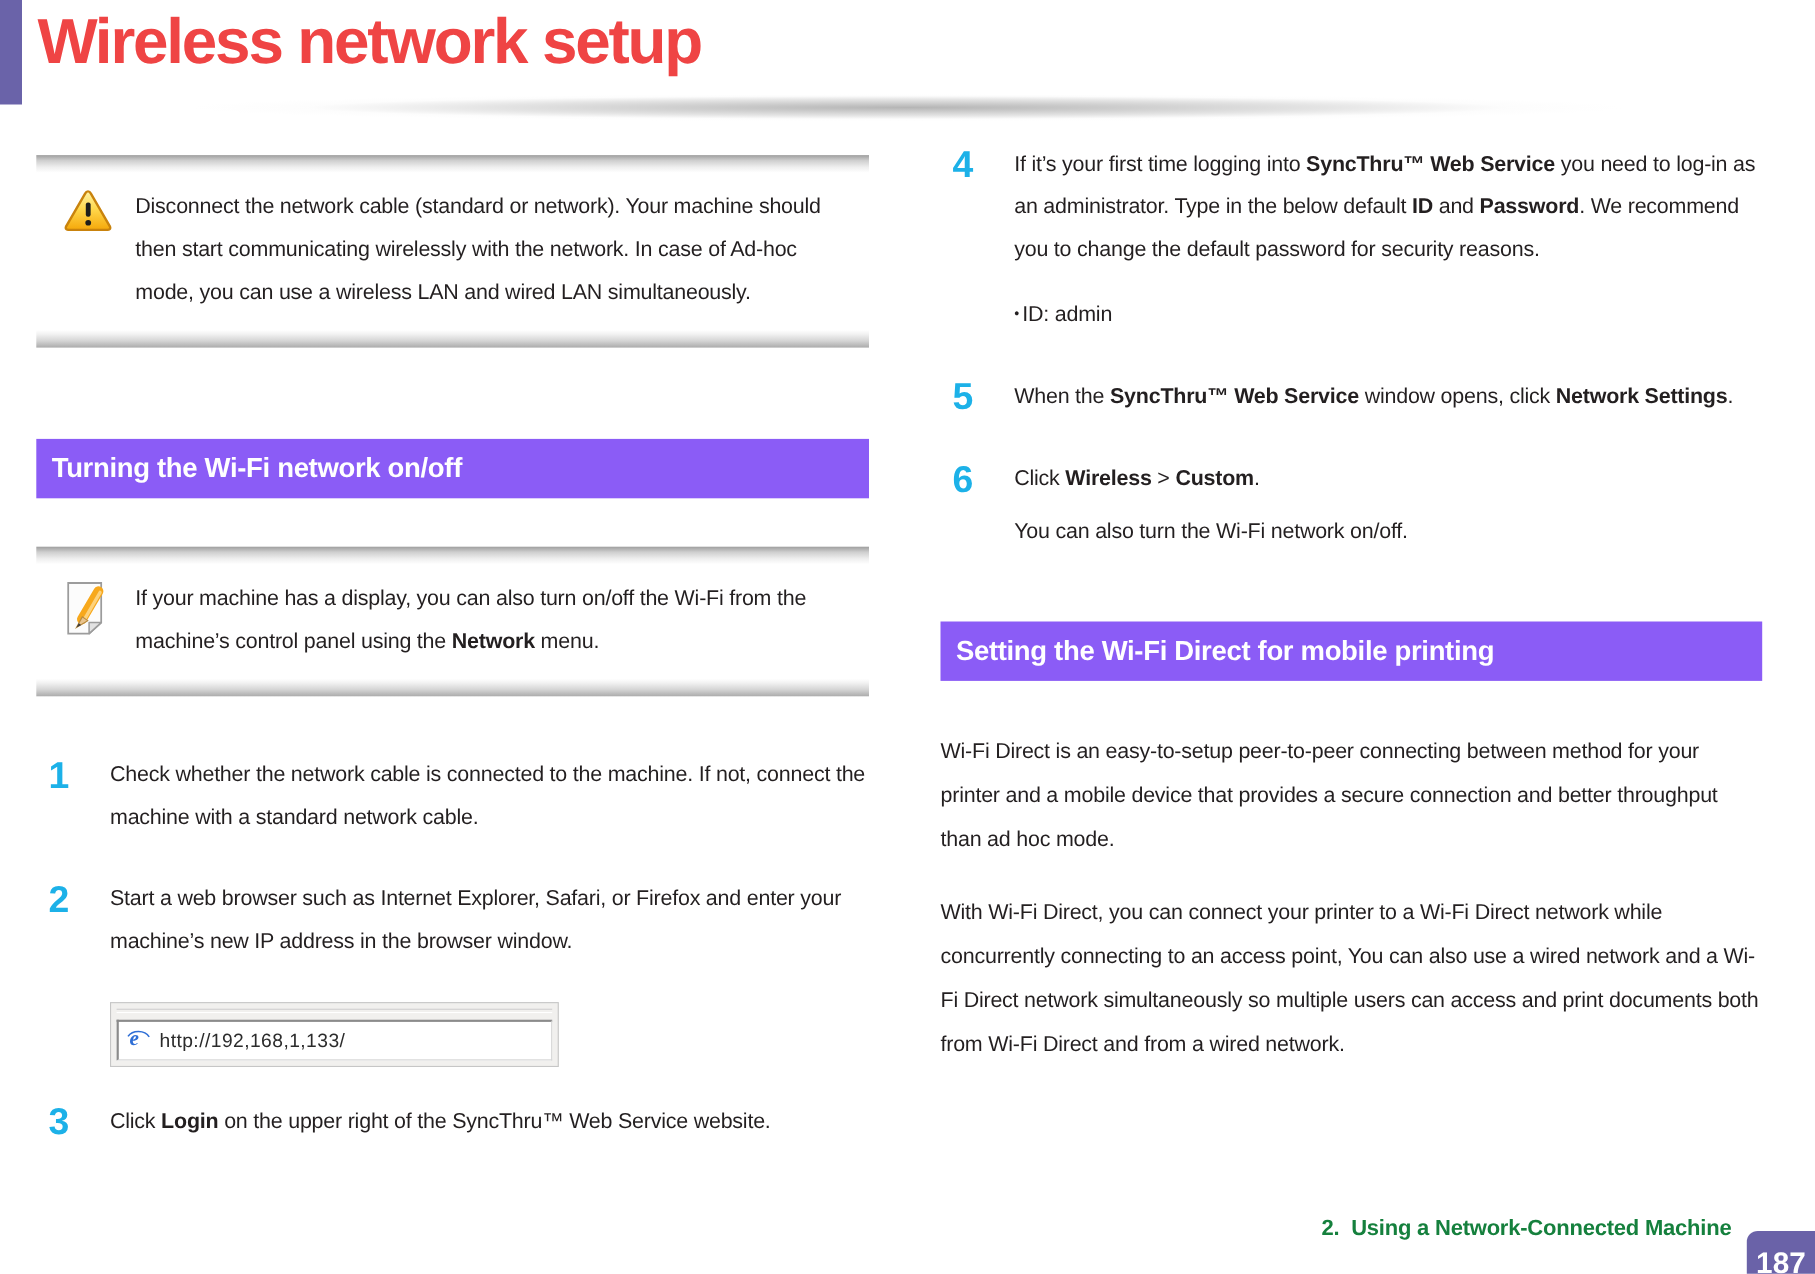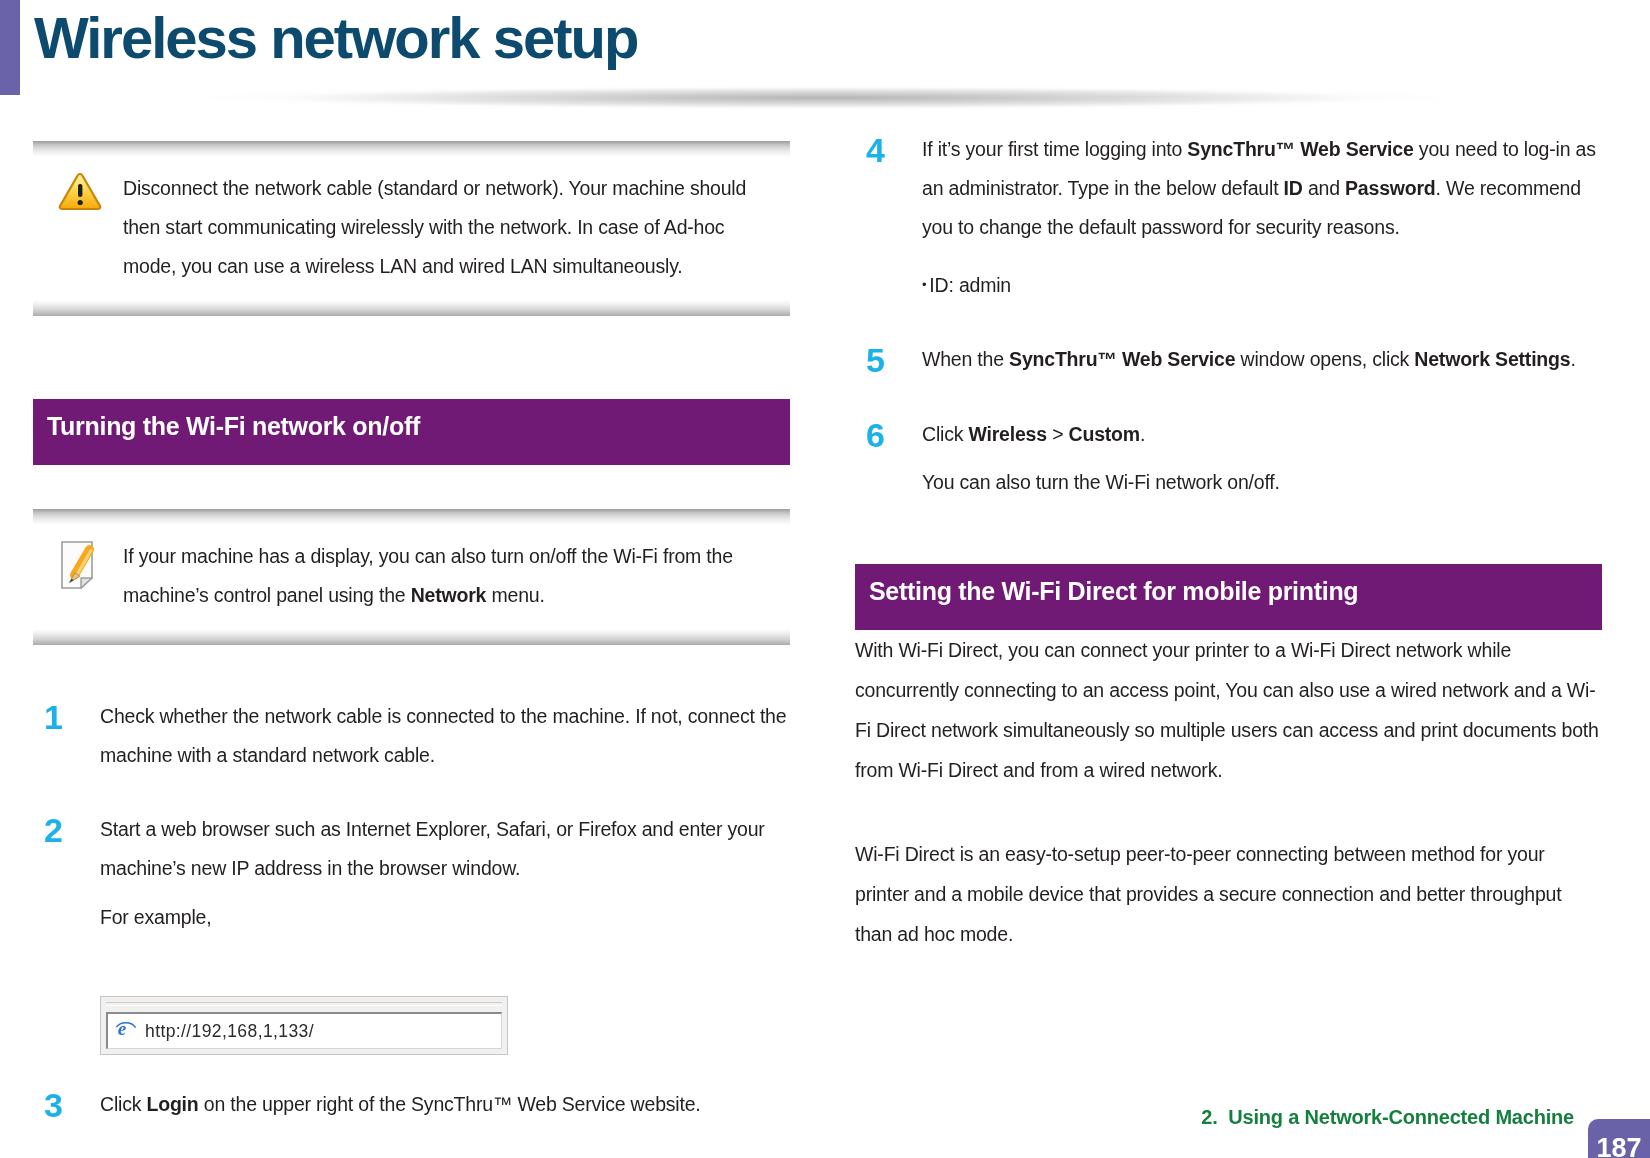--- a/index.html
+++ b/index.html
@@ -8,21 +8,21 @@
     background:#ffffff;color:#231f20;
     font-family:"Liberation Sans",sans-serif;
     -webkit-font-smoothing:antialiased;
   }
   
   .accent-bar{
     position:absolute;left:0;top:0;width:20px;height:95px;background:#6a63a9;
   }
   .page-title{
     position:absolute;left:34px;top:4px;margin:0;
-    font-size:58px;font-weight:bold;letter-spacing:-2px;color:#0c4a6e;
+    font-size:58px;font-weight:bold;letter-spacing:-2px;color:#ef4444;
   }
   .title-shadow{
     position:absolute;left:20px;top:86px;width:1610px;height:28px;
     background:radial-gradient(ellipse 52% 58% at 50% 42%,
       rgba(120,120,120,0.55) 0%, rgba(165,165,165,0.30) 45%,
       rgba(235,235,235,0.12) 65%, rgba(255,255,255,0) 78%);
   }
   
   .left-col{position:absolute;left:33px;top:0;width:757px;}
   .right-col{position:absolute;left:855px;top:0;width:747px;}
@@ -33,21 +33,21 @@
     background:
       linear-gradient(to bottom,#9e9e9e 0px,#cfcfcf 5px,#efefef 11px,#ffffff 16px) top/100% 17px no-repeat,
       linear-gradient(to top,#ababab 0px,#d4d4d4 6px,#f1f1f1 12px,#ffffff 16px) bottom/100% 17px no-repeat,
       #ffffff;
     display:flex;align-items:flex-start;
   }
   .box-icon{flex:0 0 66px;padding-left:8px;padding-top:2px;}
   .box-text{flex:1;font-size:19.5px;line-height:39px;letter-spacing:-0.2px;}
   
   .sec-header{
-    box-sizing:border-box;width:100%;height:66px;background:#701a75;
+    box-sizing:border-box;width:100%;height:54px;background:#8b5cf6;
     color:#ffffff;font-size:25px;font-weight:bold;line-height:54px;
     padding-left:14px;letter-spacing:-0.3px;
   }
   
   .step{display:flex;margin-bottom:35px;}
   .step-num{
     flex:0 0 67px;box-sizing:border-box;padding-left:11px;
     color:#1cb1e8;font-size:34px;font-weight:bold;line-height:40px;
   }
   .step-body{flex:1;font-size:19.5px;line-height:39px;letter-spacing:-0.2px;}
@@ -140,21 +140,20 @@
 
     <div class="step">
       <div class="step-num">1</div>
       <div class="step-body"><span>Check whether the network cable is connected to the machine. If not, connect the machine with a standard network cable.</span></div>
     </div>
 
     <div class="step">
       <div class="step-num">2</div>
       <div class="step-body">
         <div><span>Start a web browser such as Internet Explorer, Safari, or Firefox and enter your machine’s new IP address in the browser window.</span></div>
-        <div class="example-label">For example,</div>
       </div>
     </div>
 
     <div class="browser-bar">
       <div class="browser-groove"></div>
       <div class="address-field">
         <span>
           <svg width="22" height="22" viewBox="0 0 24 24">
             <text x="3" y="19" font-size="21" font-style="italic" font-weight="bold" font-family="Liberation Serif, serif" fill="#2f6fd6">e</text>
             <path d="M1.5 10 C 6 3.5 18 3.5 22.5 10.5" stroke="#2f6fd6" stroke-width="1.6" fill="none"></path>
@@ -190,19 +189,19 @@
   <div class="step mt-step6">
     <div class="step-num">6</div>
     <div class="step-body">
       <div><span>Click </span><b>Wireless</b><span> &gt; </span><b>Custom</b><span>.</span></div>
       <div class="sub-line">You can also turn the Wi-Fi network on/off.</div>
     </div>
   </div>
 
   <div class="sec-header mt-header2">Setting the Wi-Fi Direct for mobile printing</div>
 
+  <p class="para mt-para1">Wi-Fi Direct is an easy-to-setup peer-to-peer connecting between method for your printer and a mobile device that provides a secure connection and better throughput than ad hoc mode.</p>
   <p class="para">With Wi-Fi Direct, you can connect your printer to a Wi-Fi Direct network while concurrently connecting to an access point, You can also use a wired network and a Wi-Fi Direct network simultaneously so multiple users can access and print documents both from Wi-Fi Direct and from a wired network.</p>
-  <p class="para mt-para1">Wi-Fi Direct is an easy-to-setup peer-to-peer connecting between method for your printer and a mobile device that provides a secure connection and better throughput than ad hoc mode.</p>
 
 </div>
 
 <div class="footer-chapter">2.  Using a Network-Connected Machine</div>
 <div class="page-badge">187</div>
 
 </body></html>

